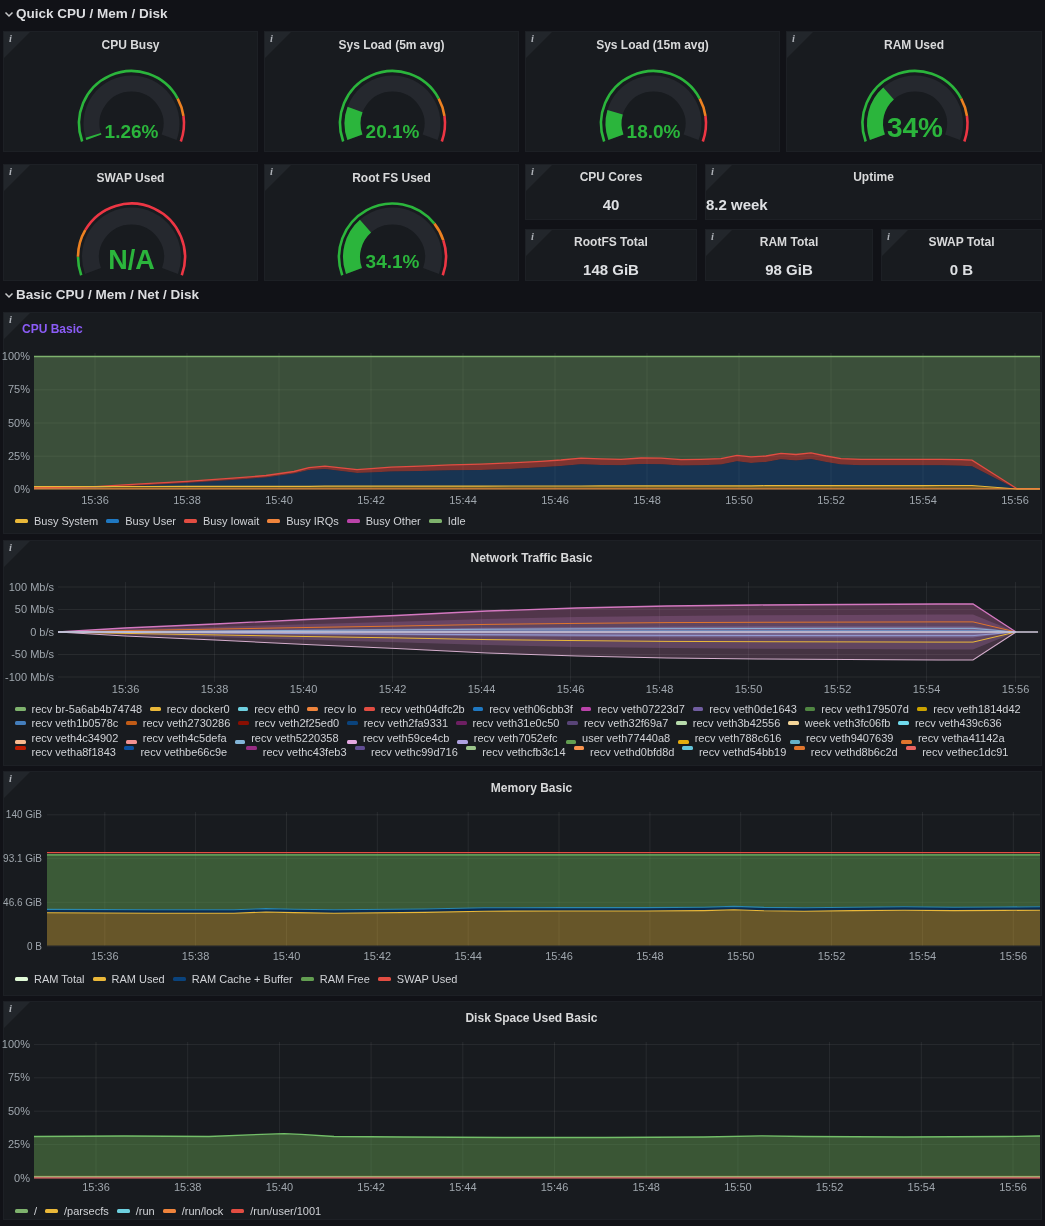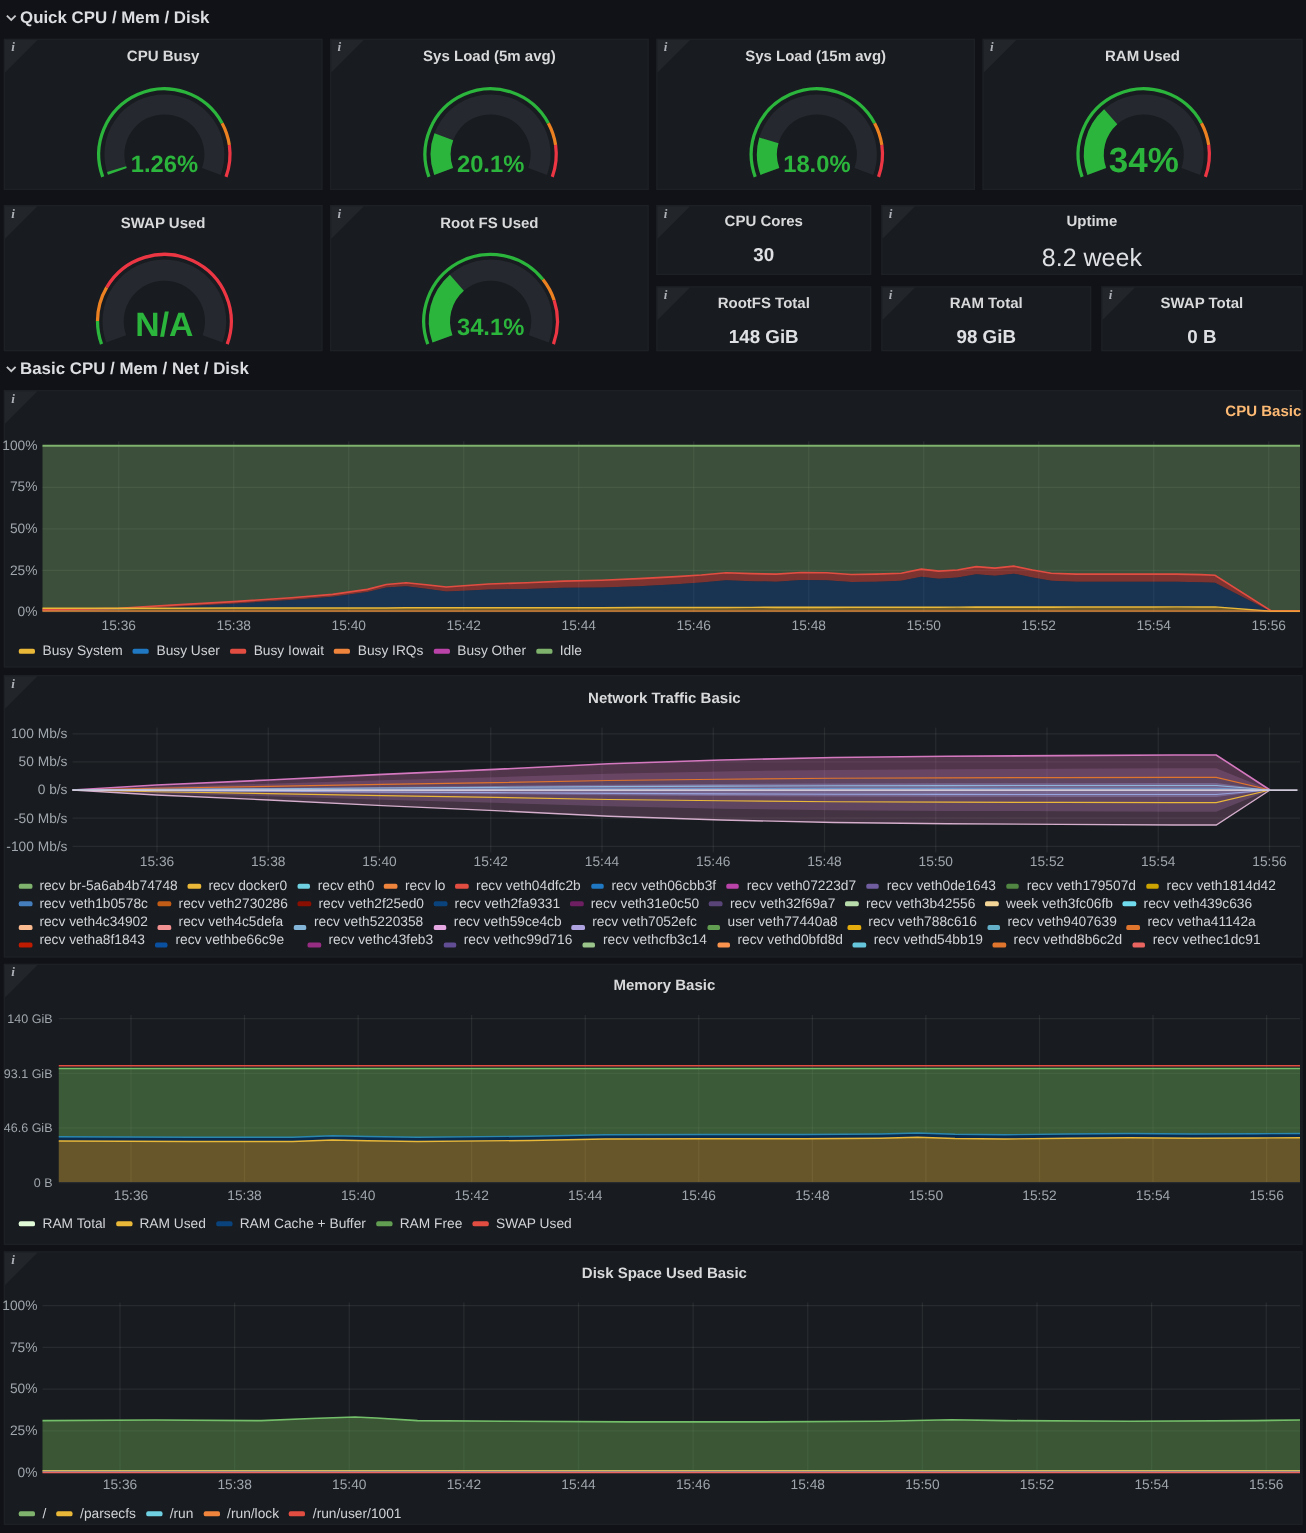--- a/index.html
+++ b/index.html
@@ -86,27 +86,27 @@
         <path d="M 178.30 75.22 A 53.5 53.5 0 0 1 177.77 110.30" fill="none" stroke="#ed3644" stroke-width="2.6"></path>
         <path d="M 88.97 106.02 A 41 41 0 1 1 166.03 106.02" fill="none" stroke="#25282e" stroke-width="17"></path>
         <path d="M 88.97 106.02 A 41 41 0 0 1 100.50 61.14" fill="none" stroke="#2bb53c" stroke-width="17"></path>
         <text x="127.5" y="98.0" text-anchor="middle" dominant-baseline="middle" font-size="19" font-weight="600" fill="#2bb53c">34.1%</text>
       </svg>
     </div>
     <div style="position:absolute;left:525px;top:163.5px;width:172px;height:56.5px;background:#181b1f;border:1px solid #1d2025;box-sizing:border-box">
       <div style="position:absolute;left:0;top:0;width:0;height:0;border-top:26px solid #22262b;border-right:26px solid transparent"></div>
       <div style="position:absolute;left:5px;top:1px;font-family:'Liberation Serif',serif;font-style:italic;font-weight:bold;font-size:10.5px;color:#aeb2b8">i</div>
       <div style="position:absolute;left:0px;right:0;top:5px;text-align:center;font-size:12px;font-weight:bold;color:#d8d9da">CPU Cores</div>
-      <div style="position:absolute;left:0;right:0;top:31.5px;text-align:center;font-size:15px;font-weight:bold;color:#dee0e3">30</div>
+      <div style="position:absolute;left:0;right:0;top:31.5px;text-align:center;font-size:15px;font-weight:bold;color:#dee0e3">40</div>
     </div>
     <div style="position:absolute;left:705px;top:163.5px;width:337px;height:56.5px;background:#181b1f;border:1px solid #1d2025;box-sizing:border-box">
       <div style="position:absolute;left:0;top:0;width:0;height:0;border-top:26px solid #22262b;border-right:26px solid transparent"></div>
       <div style="position:absolute;left:5px;top:1px;font-family:'Liberation Serif',serif;font-style:italic;font-weight:bold;font-size:10.5px;color:#aeb2b8">i</div>
       <div style="position:absolute;left:0px;right:0;top:5px;text-align:center;font-size:12px;font-weight:bold;color:#d8d9da">Uptime</div>
-      <div style="position:absolute;left:0;right:0;top:31.5px;text-align:center;font-size:20px;font-weight:normal;color:#dee0e3">8.2 week</div>
+      <div style="position:absolute;left:0;right:0;top:31.5px;text-align:left;font-size:15px;font-weight:bold;color:#dee0e3">8.2 week</div>
     </div>
     <div style="position:absolute;left:525px;top:228.5px;width:172px;height:52.5px;background:#181b1f;border:1px solid #1d2025;box-sizing:border-box">
       <div style="position:absolute;left:0;top:0;width:0;height:0;border-top:26px solid #22262b;border-right:26px solid transparent"></div>
       <div style="position:absolute;left:5px;top:1px;font-family:'Liberation Serif',serif;font-style:italic;font-weight:bold;font-size:10.5px;color:#aeb2b8">i</div>
       <div style="position:absolute;left:0px;right:0;top:5px;text-align:center;font-size:12px;font-weight:bold;color:#d8d9da">RootFS Total</div>
       <div style="position:absolute;left:0;right:0;top:31px;text-align:center;font-size:15px;font-weight:bold;color:#dee0e3">148 GiB</div>
     </div>
     <div style="position:absolute;left:705px;top:228.5px;width:168px;height:52.5px;background:#181b1f;border:1px solid #1d2025;box-sizing:border-box">
       <div style="position:absolute;left:0;top:0;width:0;height:0;border-top:26px solid #22262b;border-right:26px solid transparent"></div>
       <div style="position:absolute;left:5px;top:1px;font-family:'Liberation Serif',serif;font-style:italic;font-weight:bold;font-size:10.5px;color:#aeb2b8">i</div>
@@ -121,21 +121,21 @@
     </div>
     <div style="position:absolute;left:0;top:281px;width:1045px;height:28px">
       <svg width="12" height="12" style="position:absolute;left:3px;top:8px">
         <polyline points="2.5,4.5 6,8 9.5,4.5" fill="none" stroke="#c7c8ca" stroke-width="1.5"></polyline>
       </svg>
       <div style="position:absolute;left:16px;top:5.5px;font-size:13.5px;font-weight:bold;color:#dcdde0">Basic CPU / Mem / Net / Disk</div>
     </div>
     <div style="position:absolute;left:3px;top:312px;width:1039px;height:222px;background:#181b1f;border:1px solid #1d2025;box-sizing:border-box">
       <div style="position:absolute;left:0;top:0;width:0;height:0;border-top:26px solid #22262b;border-right:26px solid transparent"></div>
       <div style="position:absolute;left:5px;top:1px;font-family:'Liberation Serif',serif;font-style:italic;font-weight:bold;font-size:10.5px;color:#aeb2b8">i</div>
-      <div style="position:absolute;left:18px;right:0;top:9px;text-align:right;font-size:12px;font-weight:bold;color:#fdba74">CPU Basic</div>
+      <div style="position:absolute;left:18px;right:0;top:9px;text-align:left;font-size:12px;font-weight:bold;color:#8b5cf6">CPU Basic</div>
       <svg width="1039" height="222" style="position:absolute;left:0;top:0;overflow:visible">
         <line x1="91.0" y1="40" x2="91.0" y2="176.5" stroke="rgba(255,255,255,0.07)" stroke-width="1"></line>
         <line x1="183.0" y1="40" x2="183.0" y2="176.5" stroke="rgba(255,255,255,0.07)" stroke-width="1"></line>
         <line x1="275.0" y1="40" x2="275.0" y2="176.5" stroke="rgba(255,255,255,0.07)" stroke-width="1"></line>
         <line x1="367.0" y1="40" x2="367.0" y2="176.5" stroke="rgba(255,255,255,0.07)" stroke-width="1"></line>
         <line x1="459.0" y1="40" x2="459.0" y2="176.5" stroke="rgba(255,255,255,0.07)" stroke-width="1"></line>
         <line x1="551.0" y1="40" x2="551.0" y2="176.5" stroke="rgba(255,255,255,0.07)" stroke-width="1"></line>
         <line x1="643.0" y1="40" x2="643.0" y2="176.5" stroke="rgba(255,255,255,0.07)" stroke-width="1"></line>
         <line x1="735.0" y1="40" x2="735.0" y2="176.5" stroke="rgba(255,255,255,0.07)" stroke-width="1"></line>
         <line x1="827.0" y1="40" x2="827.0" y2="176.5" stroke="rgba(255,255,255,0.07)" stroke-width="1"></line>
@@ -300,21 +300,21 @@
           <span style="margin-right:8px">user veth77440a8</span>
           <span style="display:inline-block;width:10.5px;height:4px;border-radius:1.5px;background:#E5AC0E;margin-right:6px;flex:none"></span>
           <span style="margin-right:8px">recv veth788c616</span>
           <span style="display:inline-block;width:10.5px;height:4px;border-radius:1.5px;background:#64B0C8;margin-right:6px;flex:none"></span>
           <span style="margin-right:8px">recv veth9407639</span>
           <span style="display:inline-block;width:10.5px;height:4px;border-radius:1.5px;background:#E0752D;margin-right:6px;flex:none"></span>
           <span style="margin-right:8px">recv vetha41142a</span>
         </div>
       </div>
       <div style="position:absolute;left:11px;top:204.9px">
-        <div style="display:flex;align-items:flex-end;white-space:nowrap;font-size:11px;color:#d0d2d6">
+        <div style="display:flex;align-items:flex-start;white-space:nowrap;font-size:11px;color:#d0d2d6">
           <span style="display:inline-block;width:10.5px;height:4px;border-radius:1.5px;background:#BF1B00;margin-right:6px;flex:none"></span>
           <span style="margin-right:8px">recv vetha8f1843</span>
           <span style="display:inline-block;width:10.5px;height:4px;border-radius:1.5px;background:#0A50A1;margin-right:6px;flex:none"></span>
           <span style="margin-right:19px">recv vethbe66c9e</span>
           <span style="display:inline-block;width:10.5px;height:4px;border-radius:1.5px;background:#962D82;margin-right:6px;flex:none"></span>
           <span style="margin-right:8px">recv vethc43feb3</span>
           <span style="display:inline-block;width:10.5px;height:4px;border-radius:1.5px;background:#614D93;margin-right:6px;flex:none"></span>
           <span style="margin-right:8px">recv vethc99d716</span>
           <span style="display:inline-block;width:10.5px;height:4px;border-radius:1.5px;background:#9AC48A;margin-right:6px;flex:none"></span>
           <span style="margin-right:8px">recv vethcfb3c14</span>

